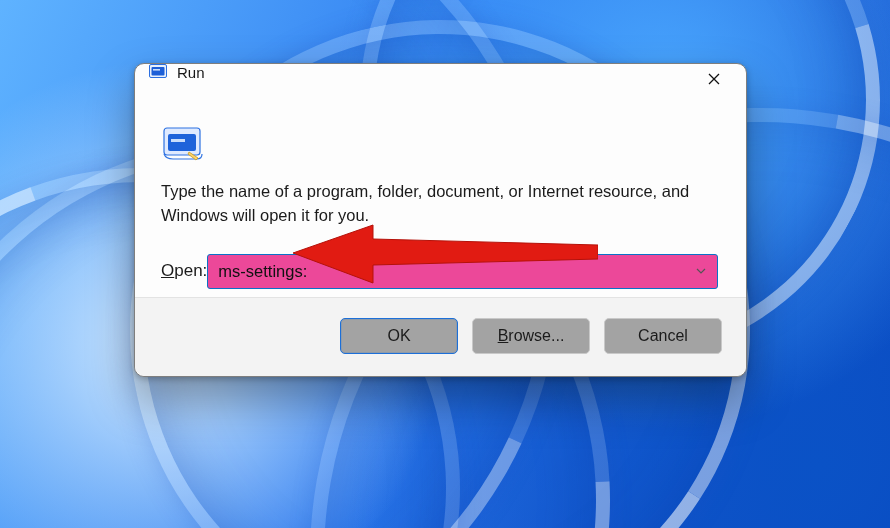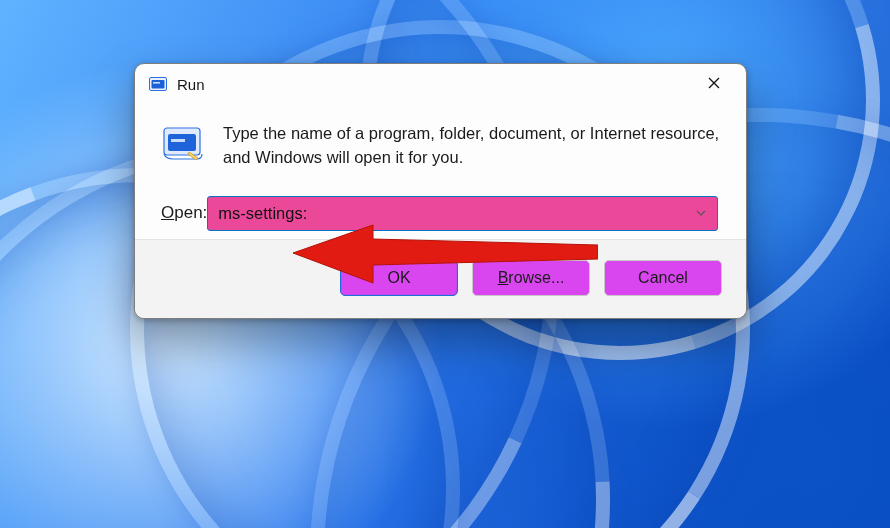--- a/index.html
+++ b/index.html
@@ -41,21 +41,21 @@
   .dialog {
     position: absolute;
     left: 134px; top: 63px;
     width: 613px;
     background: #fdfdfd;
     border: 1px solid #7e7e7e;
     border-radius: 10px;
     box-shadow: 0 22px 45px rgba(0,0,0,0.35), 0 2px 6px rgba(0,0,0,0.25);
   }
   .titlebar {
-    display: flex; align-items: center;
+    display: flex; 
     height: 40px;
     padding: 0 10px 0 14px;
   }
   .titlebar .app-icon {
     width: 18px; height: 14px;
     margin-right: 10px;
   }
   .titlebar .title {
     flex: 0 0 auto;
     font-size: 15px;
@@ -70,20 +70,21 @@
   }
   .close-btn svg { width: 14px; height: 14px; stroke: #111; stroke-width: 1.3; }
 
   .body {
     padding: 18px 26px 8px 26px;
   }
   .row1 {
     display: flex; align-items: flex-start;
     gap: 18px;
     margin-bottom: 26px;
+    flex-direction: column;
   }
   .run-icon {
     width: 44px; height: 38px; flex: 0 0 auto;
     margin-top: 2px;
   }
   .desc {
     font-size: 16.5px;
     line-height: 1.45;
     color: #1b1b1b;
   }
@@ -127,21 +128,21 @@
     border-radius: 0 0 10px 10px;
     padding: 20px 24px 22px 24px;
     display: flex;
     justify-content: flex-end;
     gap: 14px;
   }
   .win-btn {
     min-width: 118px;
     height: 36px;
     padding: 0 10px;
-    background: #d946ef;
+    background: #a3a3a3;
     border: 1px solid #c8c8c8;
     border-radius: 5px;
     font-family: inherit;
     font-size: 16px;
     color: #1b1b1b;
     cursor: default;
   }
   .win-btn.primary {
     border-color: #1c6fd8;
     box-shadow: 0 0 0 1px rgba(28,111,216,0.15) inset;

